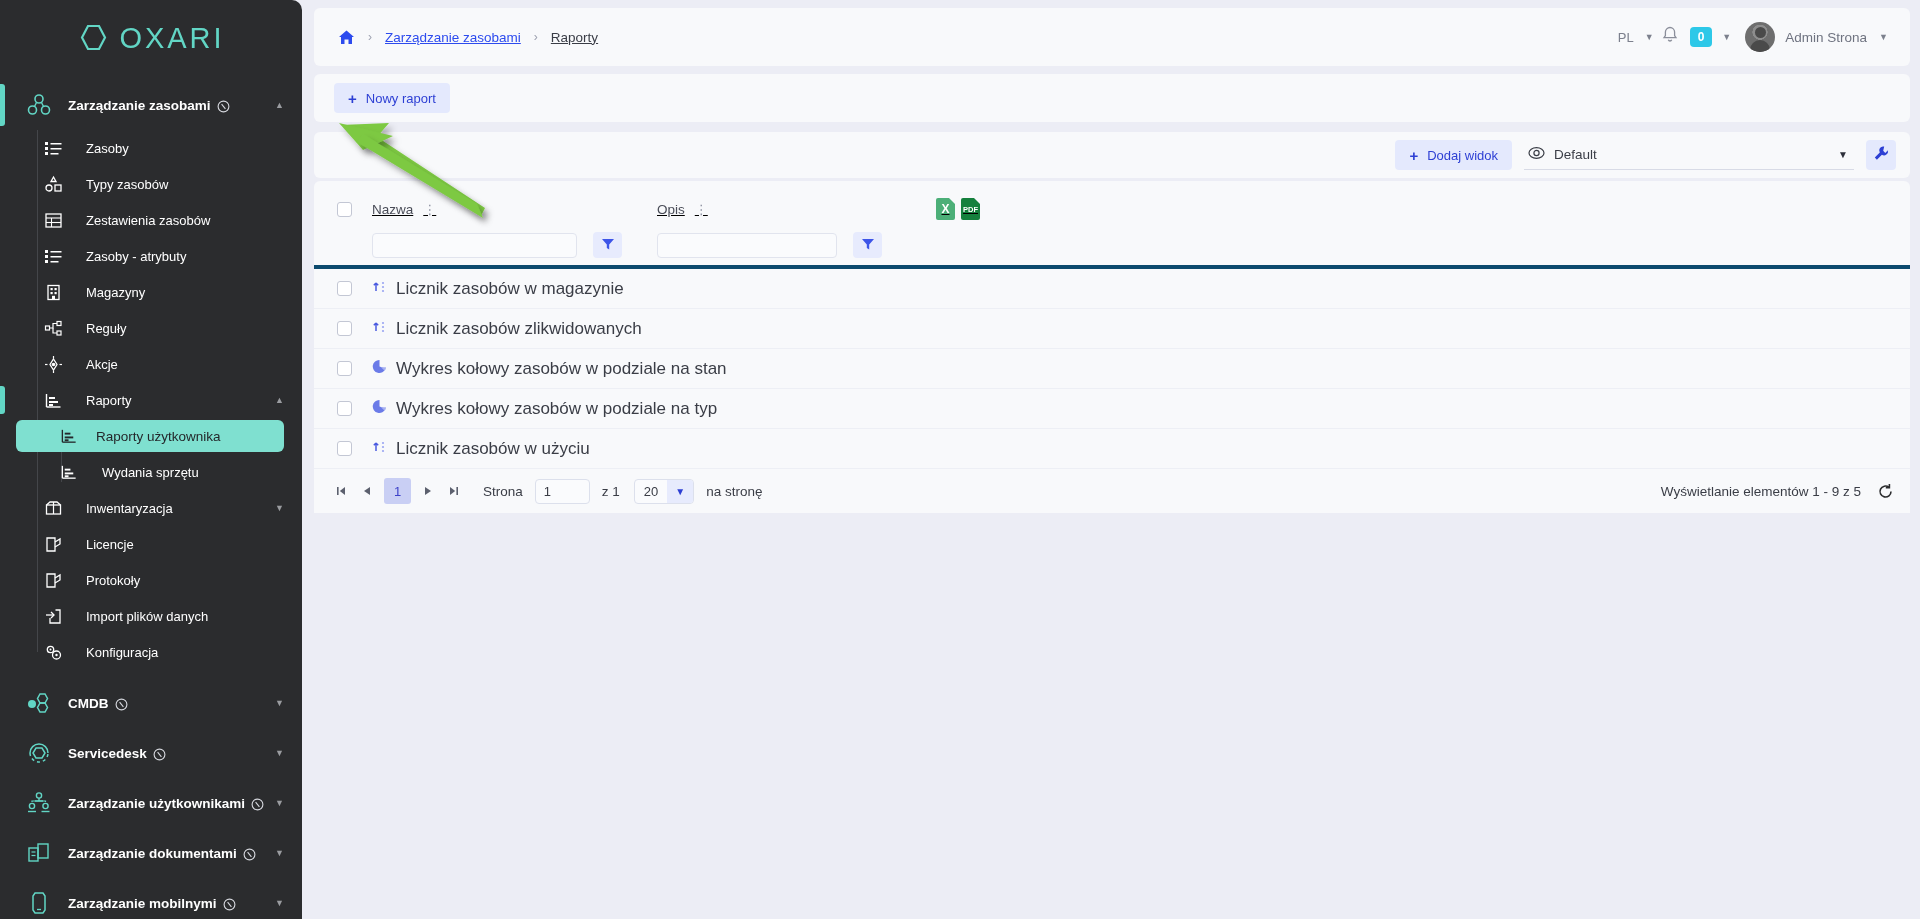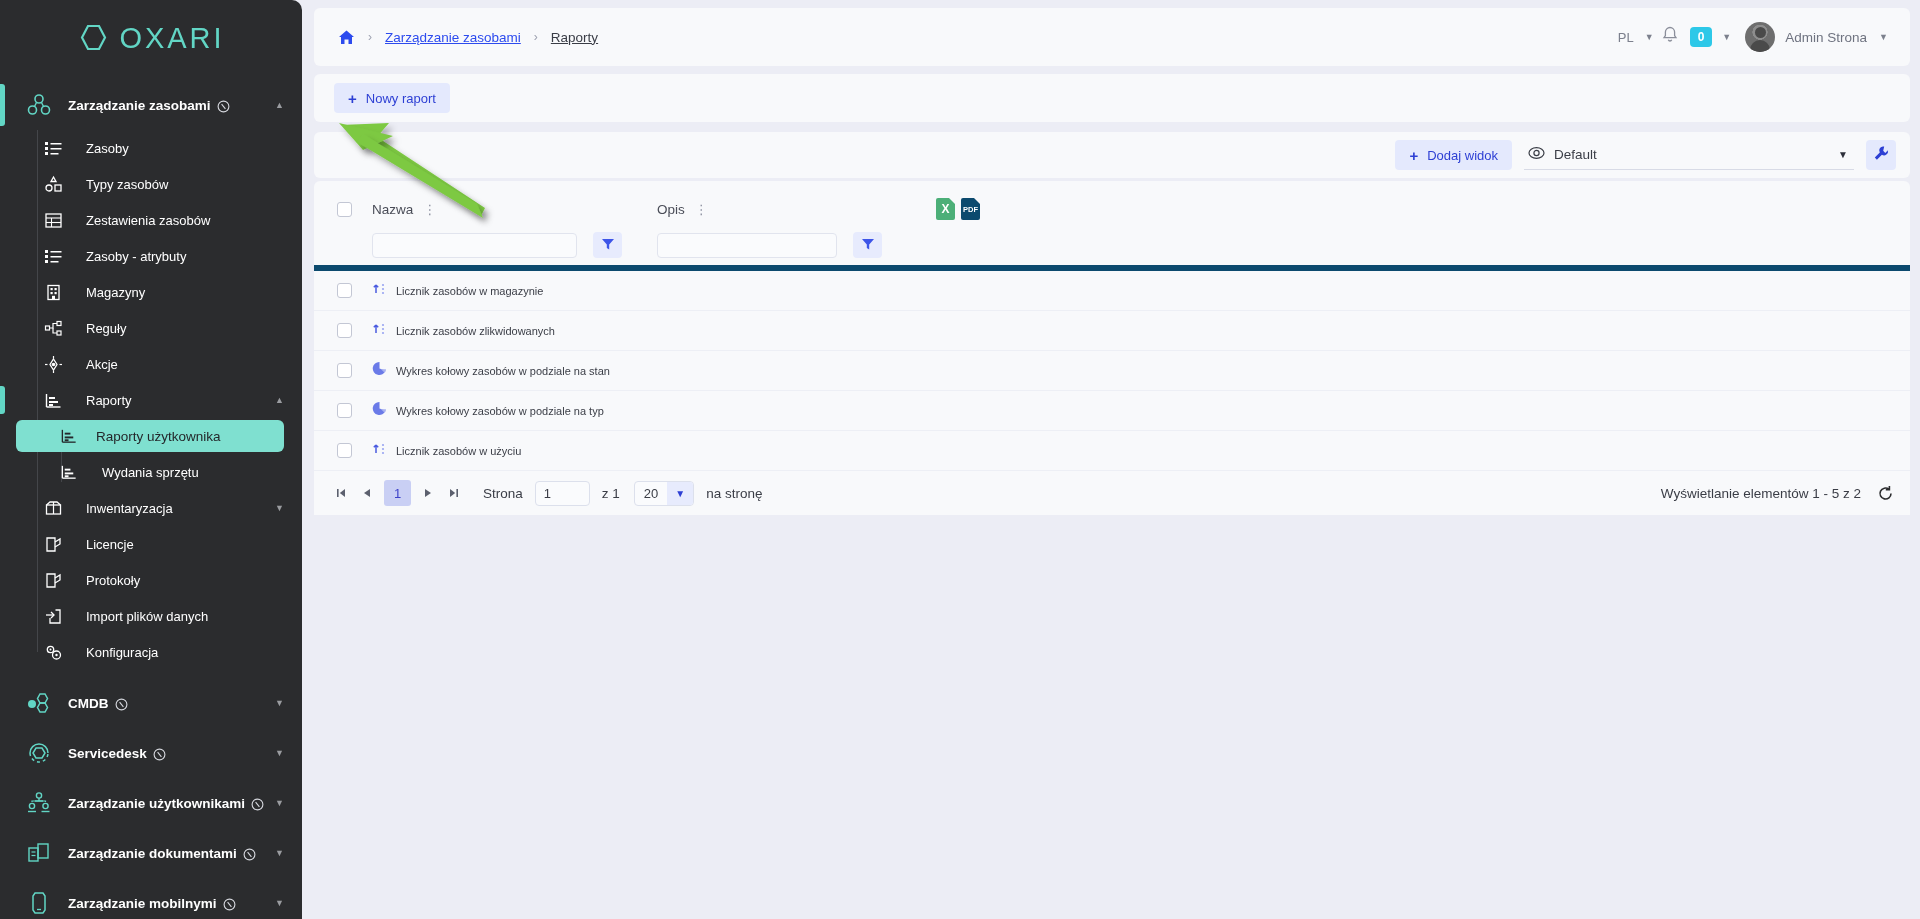--- a/index.html
+++ b/index.html
@@ -151,37 +151,37 @@
     width: 30px; height: 30px; background: #E4E9FD; border-radius: 4px;
     display: flex; align-items: center; justify-content: center; cursor: pointer;
     border: none;
   }
 
   .grid-card {
     margin-top: 3px; background: #F8F9FB; border-radius: 6px 6px 0 0;
     flex: 0 0 auto; overflow: hidden;
   }
   .grid-head {
-    border-bottom: 6px solid #0c4a6e; position: relative; padding-top: 12px;
+    border-bottom: 4px solid #0c4a6e; position: relative; padding-top: 12px; text-decoration: underline;
   }
   .head-row { display: flex; align-items: center; height: 32px; padding-left: 12px; }
   .cb {
     width: 15px; height: 15px; border: 1px solid #C3C7D4; border-radius: 3px;
     background: #fff; display: inline-block; cursor: pointer; flex: 0 0 15px;
   }
   .col-check { width: 46px; display: flex; align-items: center; padding-left: 11px; flex: 0 0 46px; }
   .col-name { width: 285px; display: flex; align-items: center; gap: 10px; flex: 0 0 285px; }
   .col-desc { width: 265px; display: flex; align-items: center; gap: 10px; flex: 0 0 265px; }
   .col-head-label { color: #4A4D58; font-size: 13.5px; }
   .kebab { color: #8D91A0; font-size: 13px; letter-spacing: 0; cursor: pointer; line-height: 1; }
   .export-icons { display: flex; align-items: center; gap: 6px; margin-left: 14px; }
   .xls-ico, .pdf-ico { width: 19px; height: 22px; border-radius: 2px; position: relative;
     display:flex; align-items:center; justify-content:center; cursor: pointer; }
   .xls-ico { background: #4CAF78; }
-  .pdf-ico { background: #0c4a6e; }
+  .pdf-ico { background: #15803d; }
   .xls-ico span, .pdf-ico span { color:#fff; font-weight:700; }
   .xls-ico span { font-size: 12px; }
   .pdf-ico span { font-size: 7.5px; }
   .xls-ico::after, .pdf-ico::after {
     content:""; position:absolute; right:0; top:0; border-width:0 6px 6px 0;
     border-style:solid; border-color: transparent #F8F9FB transparent transparent;
   }
   .filter-row { display: flex; align-items: center; height: 40px; padding-left: 12px; }
   .filter-input {
     height: 25px; border: 1px solid #E1E4EE; border-radius: 4px; background: #FAFBFD;
@@ -193,21 +193,21 @@
   .funnel-btn {
     width: 29px; height: 26px; background: #E7EBFD; border-radius: 4px; margin-left: 6px;
     display: flex; align-items: center; justify-content: center; cursor: pointer; border: none;
   }
 
   .grid-row {
     display: flex; align-items: center; height: 40px;
     border-bottom: 1px solid #EDEFF5; padding-left: 12px; cursor: pointer;
   }
   .row-main { display: flex; align-items: center; gap: 9px; width: 640px; }
-  .row-label { color: #3A3D46; font-size: 11px; }
+  .row-label { color: #3A3D46; font-size: 17px; }
 
   .grid-foot {
     display: flex; align-items: center; justify-content: space-between;
     height: 44px; padding: 0 16px 0 14px; background: #F8F9FB;
   }
   .pager { display: flex; align-items: center; gap: 0px; }
   .pg-btn {
     width: 26px; height: 26px; display: flex; align-items: center; justify-content: center;
     color: #5C606E; cursor: pointer; background: none; border: none;
   }
@@ -802,21 +802,21 @@
           <input class="pg-input" type="text" value="1" style="">
           <span class="pg-of">z 1</span>
           <div class="pg-size">
             <span class="v">20</span>
             <span class="arrow">▼</span>
           </div>
           <span class="pg-per">na stronę</span>
         </div>
 
         <div class="foot-right">
-          <span class="foot-count">Wyświetlanie elementów 1 - 5 z 2</span>
+          <span class="foot-count">Wyświetlanie elementów 1 - 9 z 5</span>
           <span class="refresh">
             <svg width="17" height="17" viewBox="0 0 17 17">
               <path d="M14 8.5 a5.5 5.5 0 1 1 -2.1 -4.3" fill="none" stroke="#2B2C2E" stroke-width="1.6"></path>
               <path d="M12.4 1 L12.4 4.7 L8.8 4.7" fill="none" stroke="#2B2C2E" stroke-width="1.6"></path>
             </svg>
           </span>
         </div>
       </div>
     </div>
 

